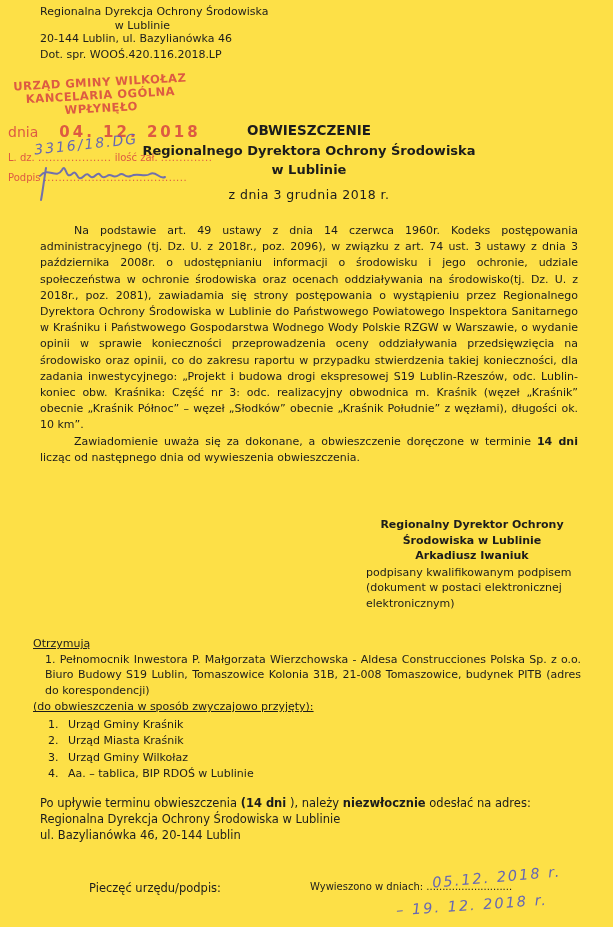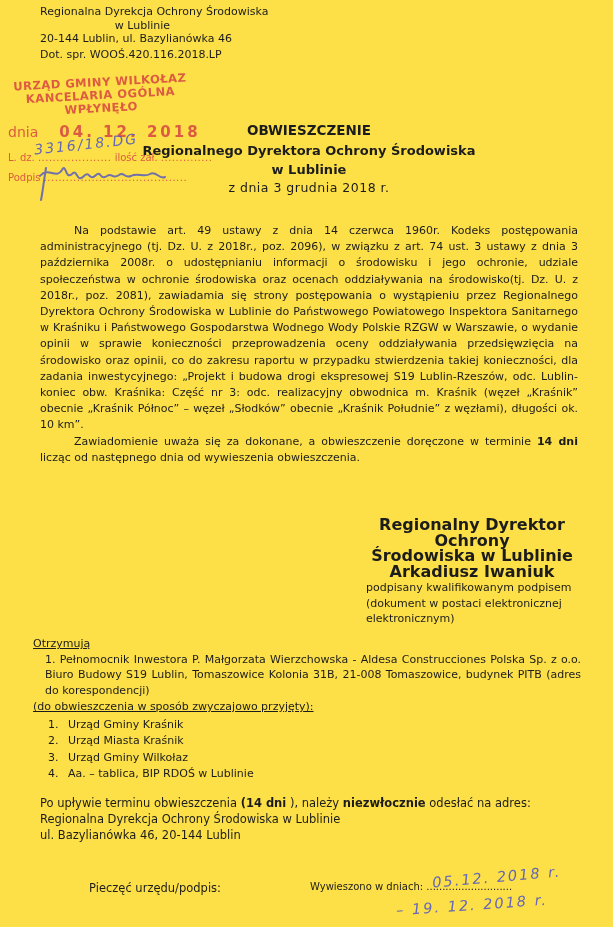--- a/index.html
+++ b/index.html
@@ -60,30 +60,30 @@
     font-size: 14.5px; transform: rotate(-4deg); white-space: nowrap;
   }
   
   .title-block {
     position: absolute; top: 122px; left: 40px; width: 538px;
     text-align: center;
   }
   .title-block .t1 { font-size: 13.5px; font-weight: bold; }
   .title-block .t2 { font-size: 13px; font-weight: bold; margin-top: 5px; }
   .title-block .t3 { font-size: 13px; font-weight: bold; margin-top: 4px; }
-  .title-block .t4 { font-size: 12.5px; margin-top: 3px; letter-spacing: 0.5px; text-align: center; }
+  .title-block .t4 { font-size: 12.5px; margin-top: 10px; letter-spacing: 0.5px; text-align: center; }
   
   .body-block {
     position: absolute; top: 223px; left: 40px; width: 538px;
     font-size: 11px; line-height: 16.2px; text-align: justify;
   }
   .para { text-indent: 34px; }
   
   .sign-block { position: absolute; top: 517px; left: 366px; width: 212px; }
-  .sign-block .bold-lines { font-weight: bold; font-size: 16px; line-height: 15.5px; text-align: center; }
+  .sign-block .bold-lines { font-weight: bold; font-size: 11px; line-height: 15.5px; text-align: center; }
   .sign-block .note { font-size: 11px; line-height: 15.5px; margin-top: 1px; }
   
   .recipients { position: absolute; top: 636px; left: 33px; width: 548px; font-size: 11px; line-height: 15.5px; }
   .uline { text-decoration: underline; }
   .recipients .item { margin-left: 12px; text-align: justify; }
   .posting { position: absolute; top: 699px; left: 33px; width: 400px; font-size: 11px; line-height: 16.5px; }
   .posting .plist { margin-top: 1px; }
   .posting .prow { display: flex; margin-left: 15px; }
   .posting .pnum { width: 20px; flex: 0 0 auto; }
   

